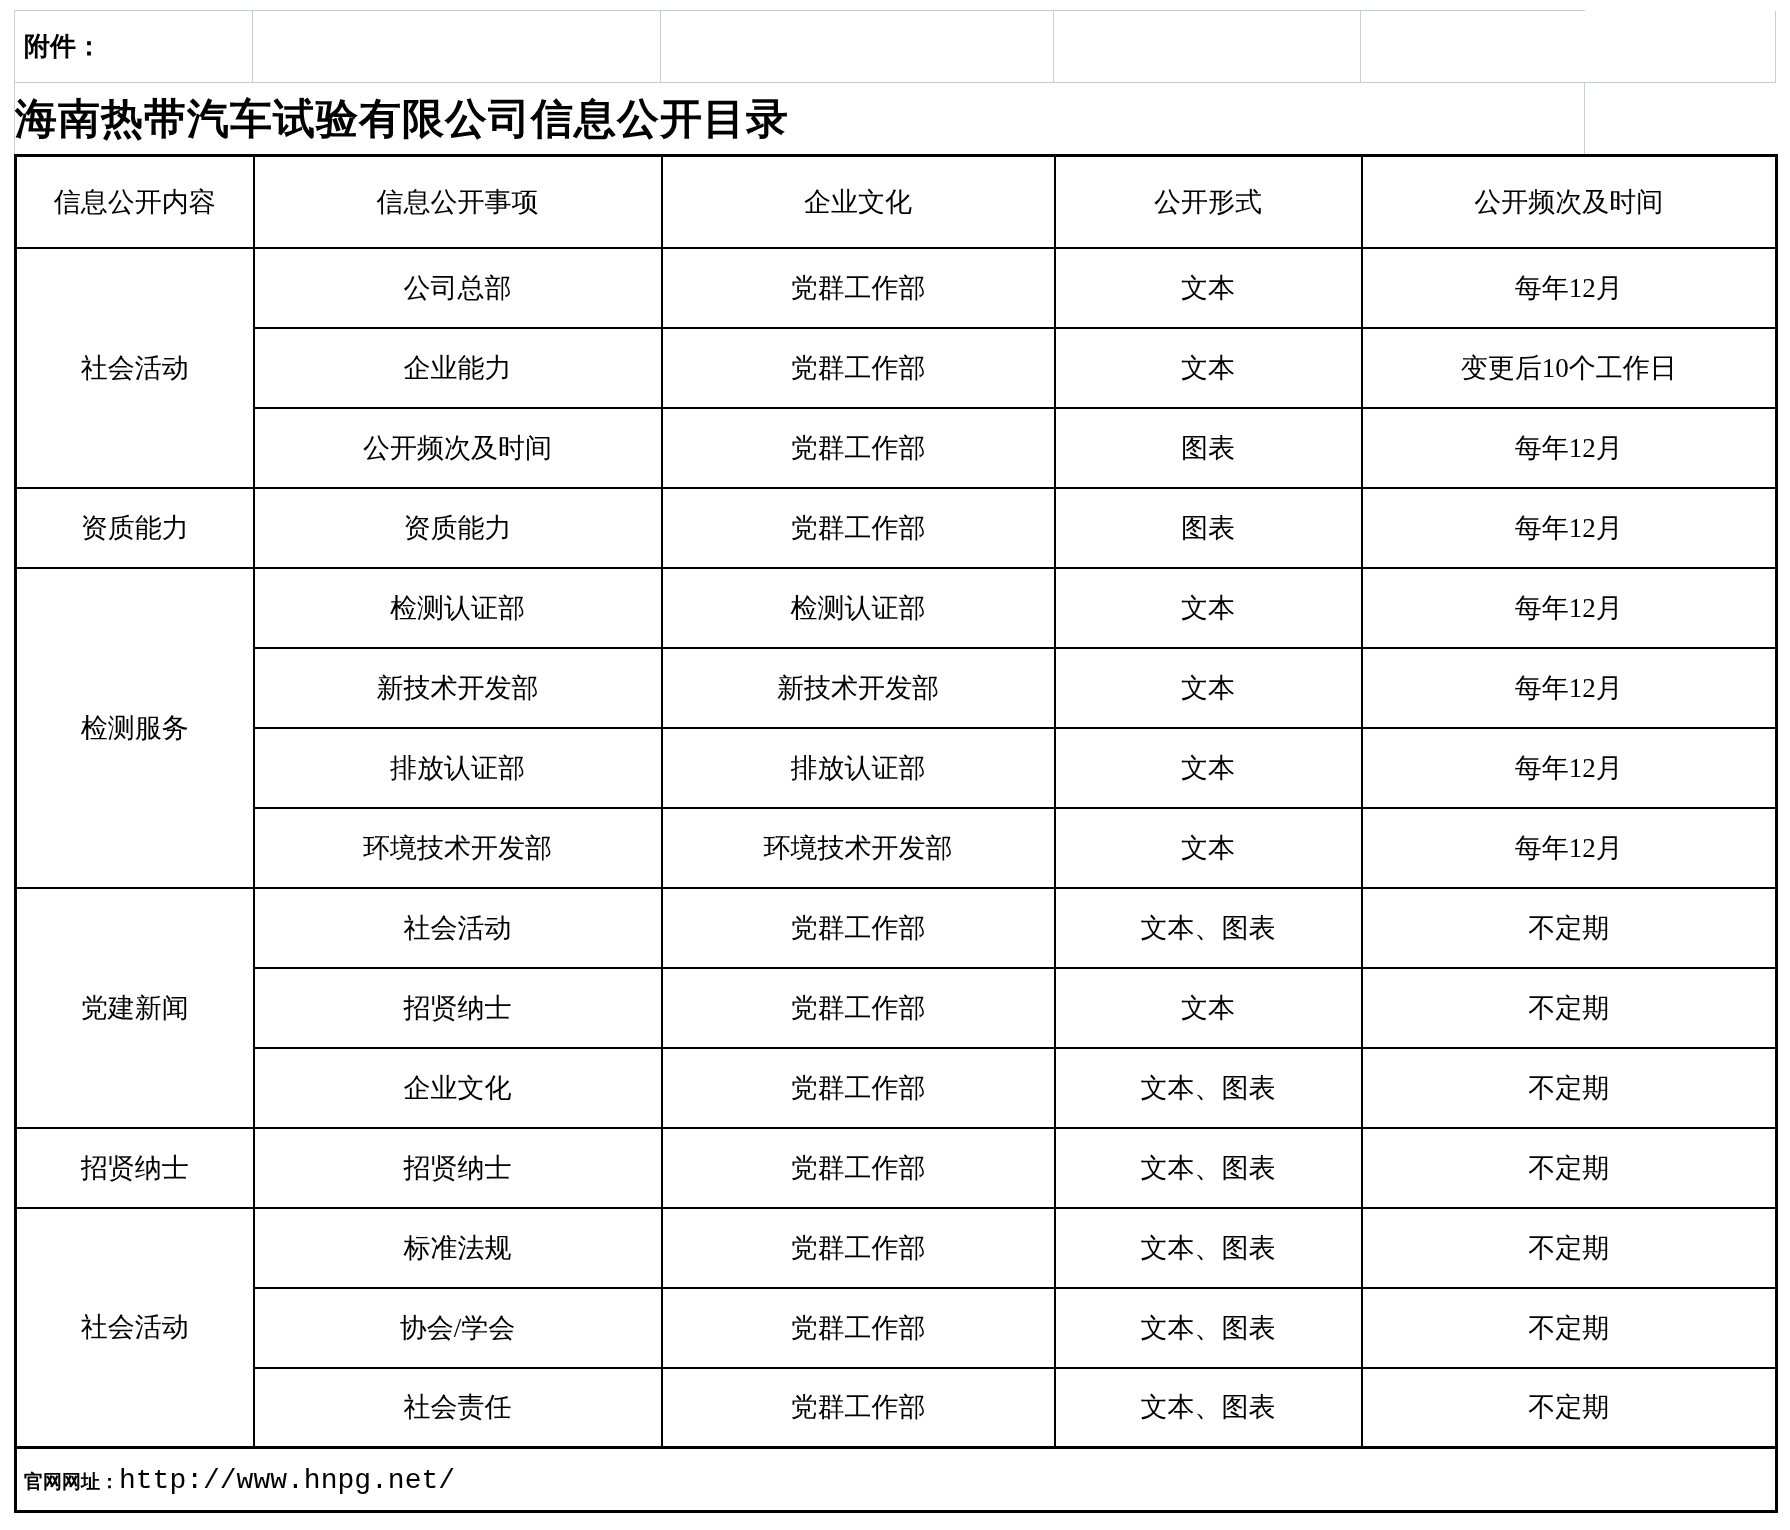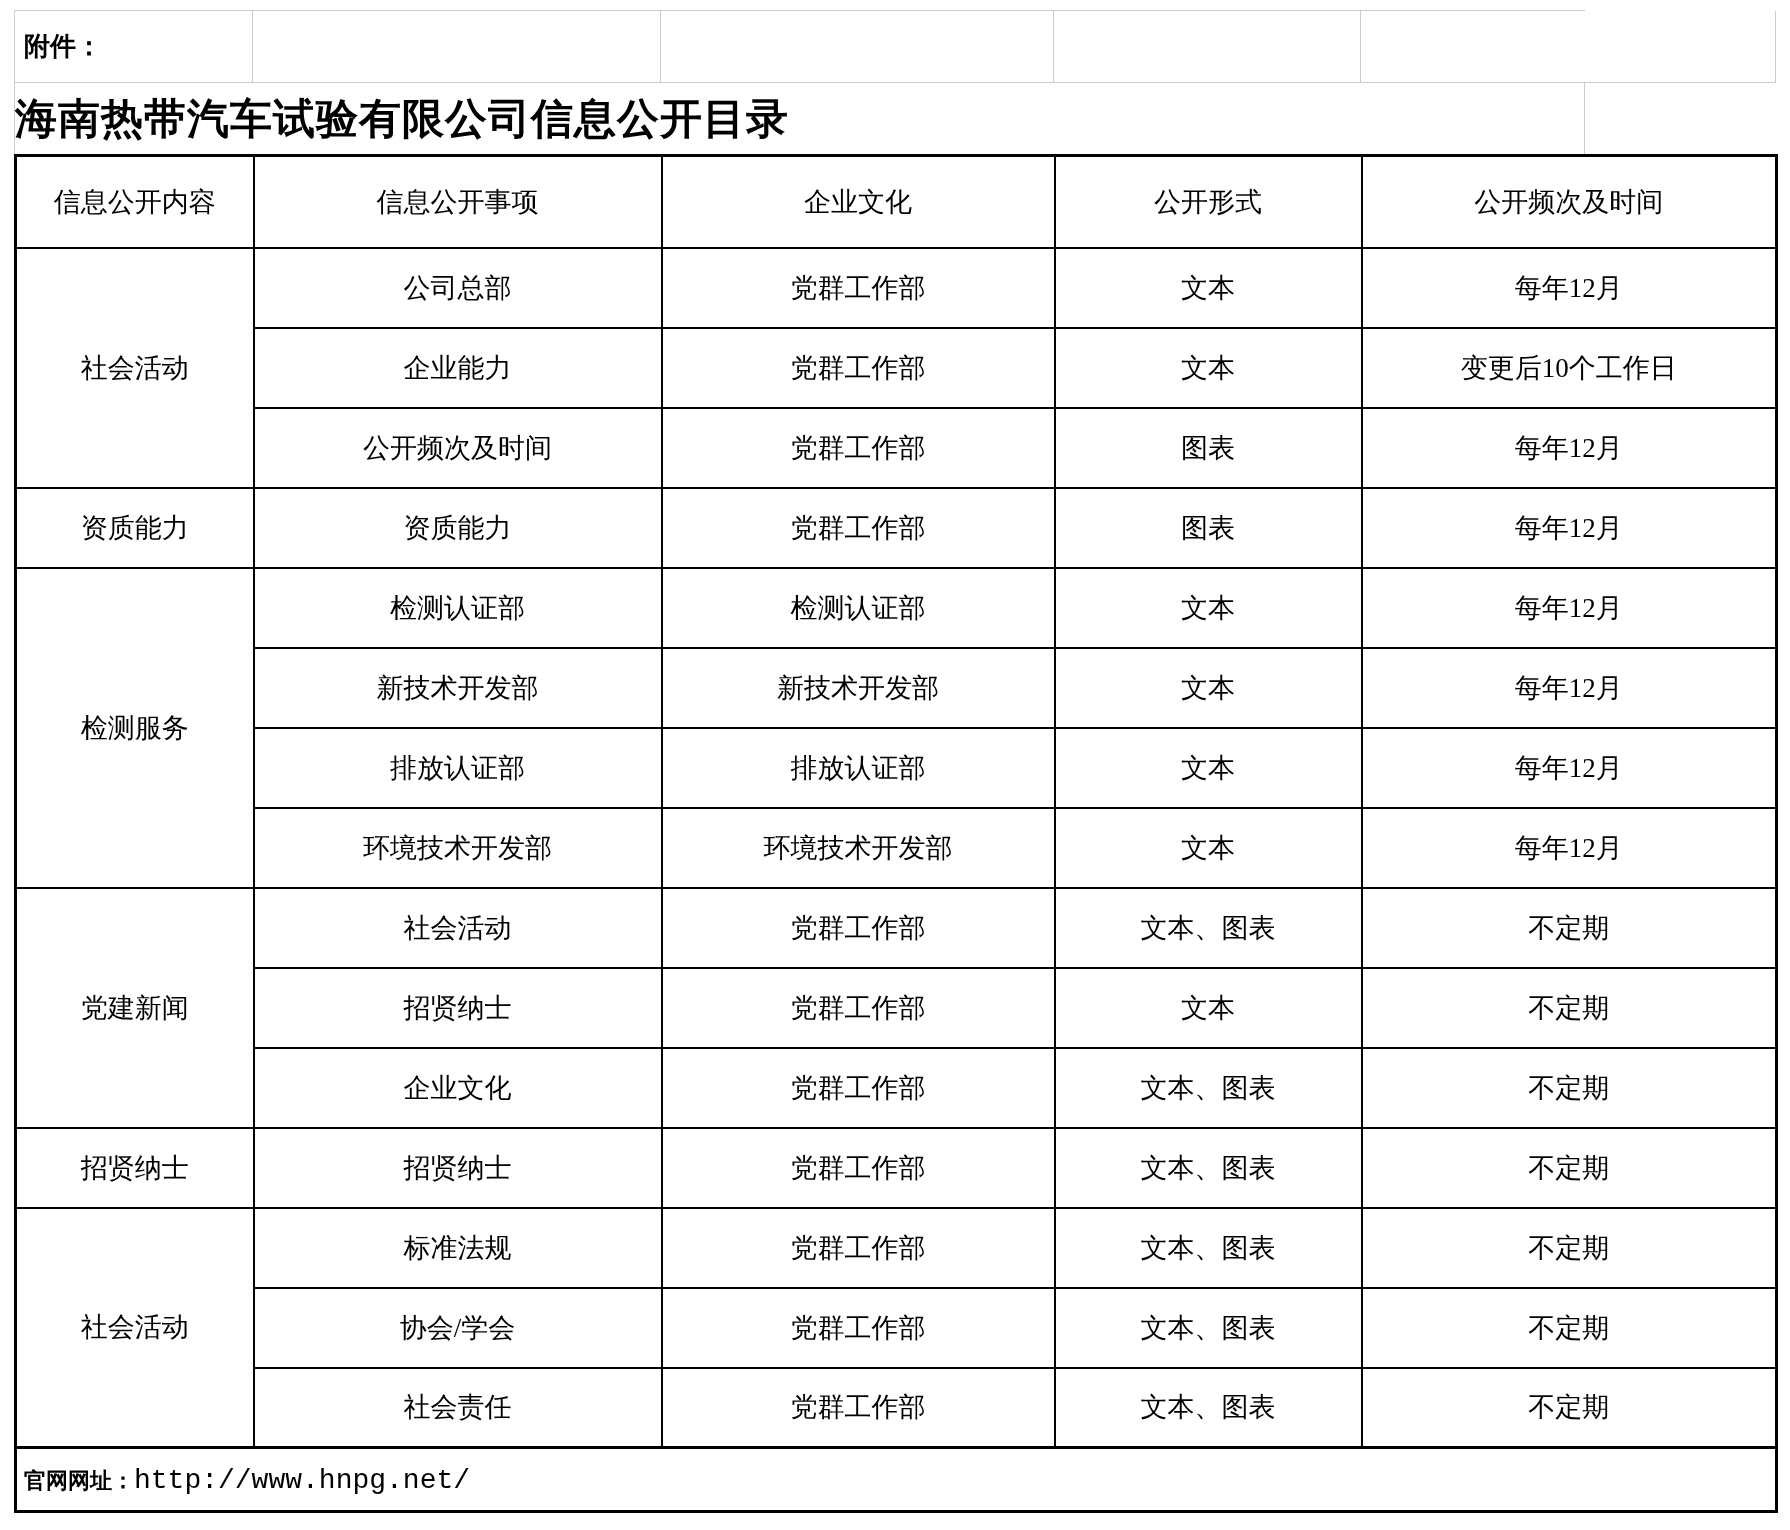--- a/index.html
+++ b/index.html
@@ -44,21 +44,21 @@
   thead tr{height:92px;}
   thead th{text-align:center;border-bottom:3px solid #000;}
   tbody tr{height:80px;}
   td.cat{text-align:center;}
   td.val{text-align:center;}
   td.gs{border-top:3px solid #000;}   
   tr.footer-row td{
     border-top:3px solid #000;height:64px;text-align:left;padding-left:7px;
   }
   .footer-label{
-    font-family:"Liberation Sans", sans-serif;font-weight:bold;font-size:22px;
+    font-family:"Liberation Sans", sans-serif;font-weight:bold;font-size:19px;
   }
   .footer-url{
     font-family:Liberation Mono, monospace;font-size:28px;
   }
 </style>
 </head>
 <body>
 
 <div class="page">
 

